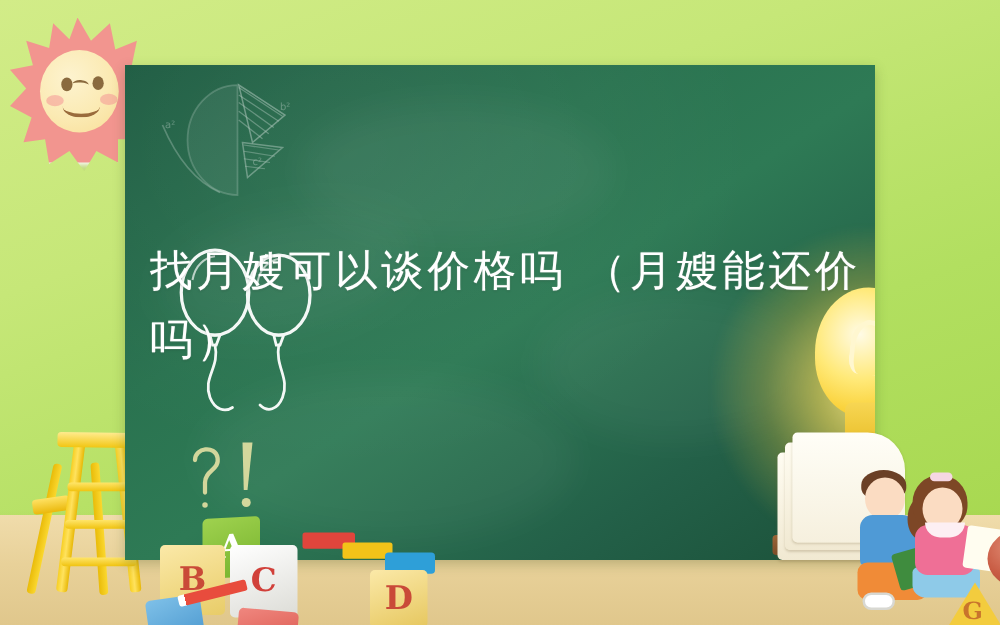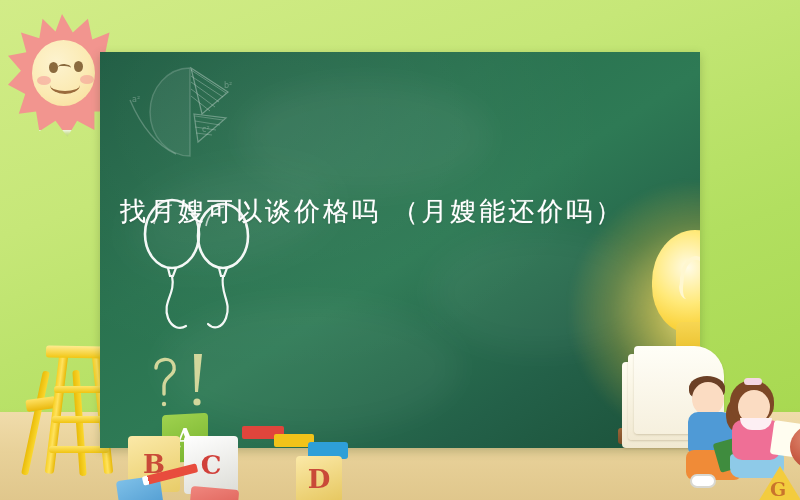--- a/index.html
+++ b/index.html
@@ -133,21 +133,21 @@
   .doodle-qm { position: absolute; left: 48px; top: 298px; width: 74px; height: 64px; opacity: .85; }
   .doodle-qm svg { width: 100%; height: 100%; }
   .doodle-balloons { position: absolute; left: 30px; top: 138px; width: 135px; height: 145px; opacity: .95; }
   .doodle-balloons svg { width: 100%; height: 100%; }
 
   
   .headline {
     position: absolute; left: 20px; top: 138px; width: 590px;
     color: #ffffff;
     font-family: "DejaVu Sans", "Liberation Sans", sans-serif;
-    font-size: 26px; line-height: 1.62;
+    font-size: 34px; line-height: 1.62;
     letter-spacing: 3px;
     text-shadow: 0 0 1px rgba(255,255,255,.55), 0 1px 2px rgba(0,0,0,.18);
     white-space: pre-wrap; word-break: break-all;
   }
 
   
   .blocks { position: absolute; left: 122px; top: 414px; width: 220px; height: 86px; }
   .blk { position: absolute; border-radius: 4px;
     display: flex; align-items: center; justify-content: center;
     font-family: "DejaVu Serif", "Liberation Serif", serif; font-size: 26px; font-weight: bold; }

